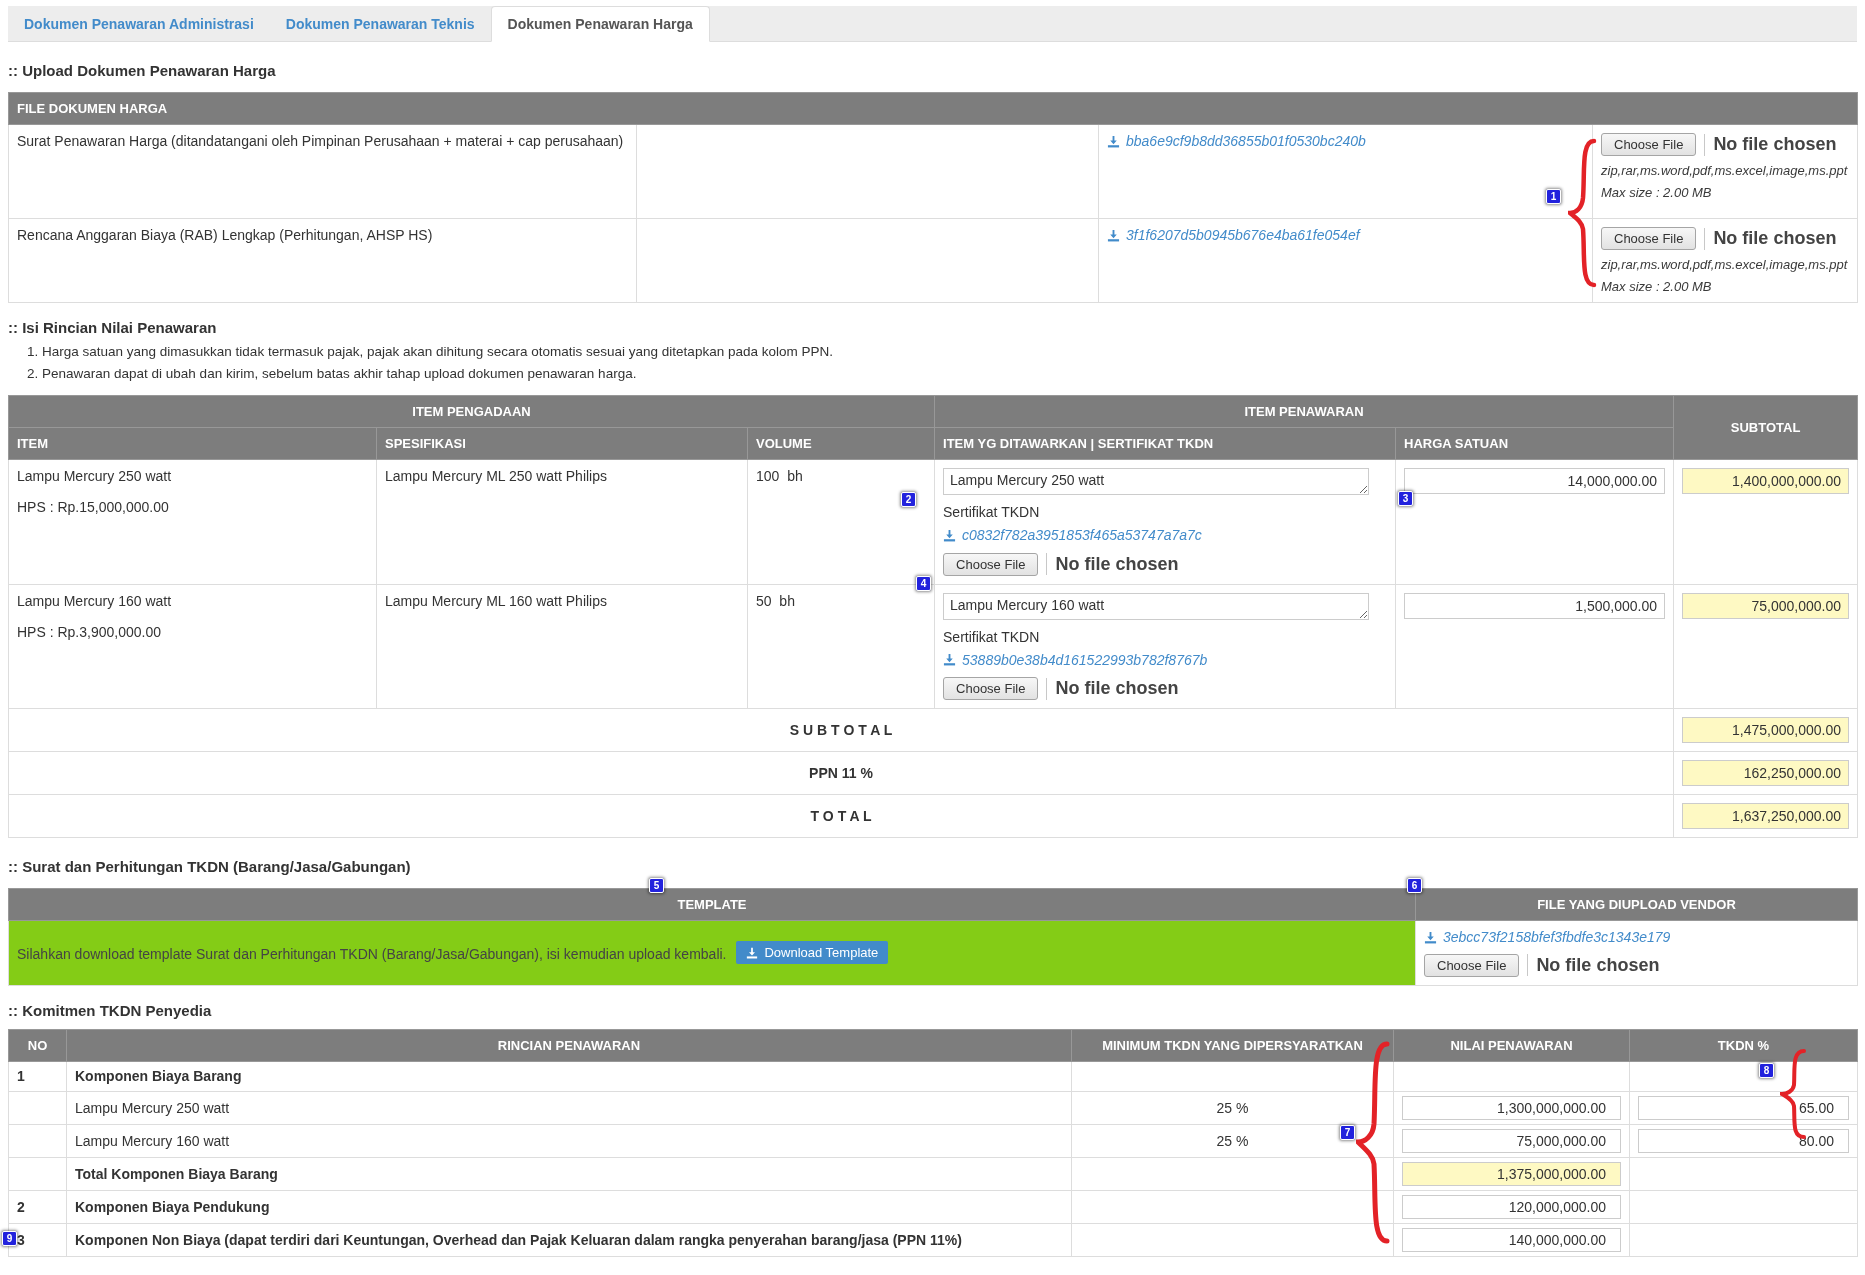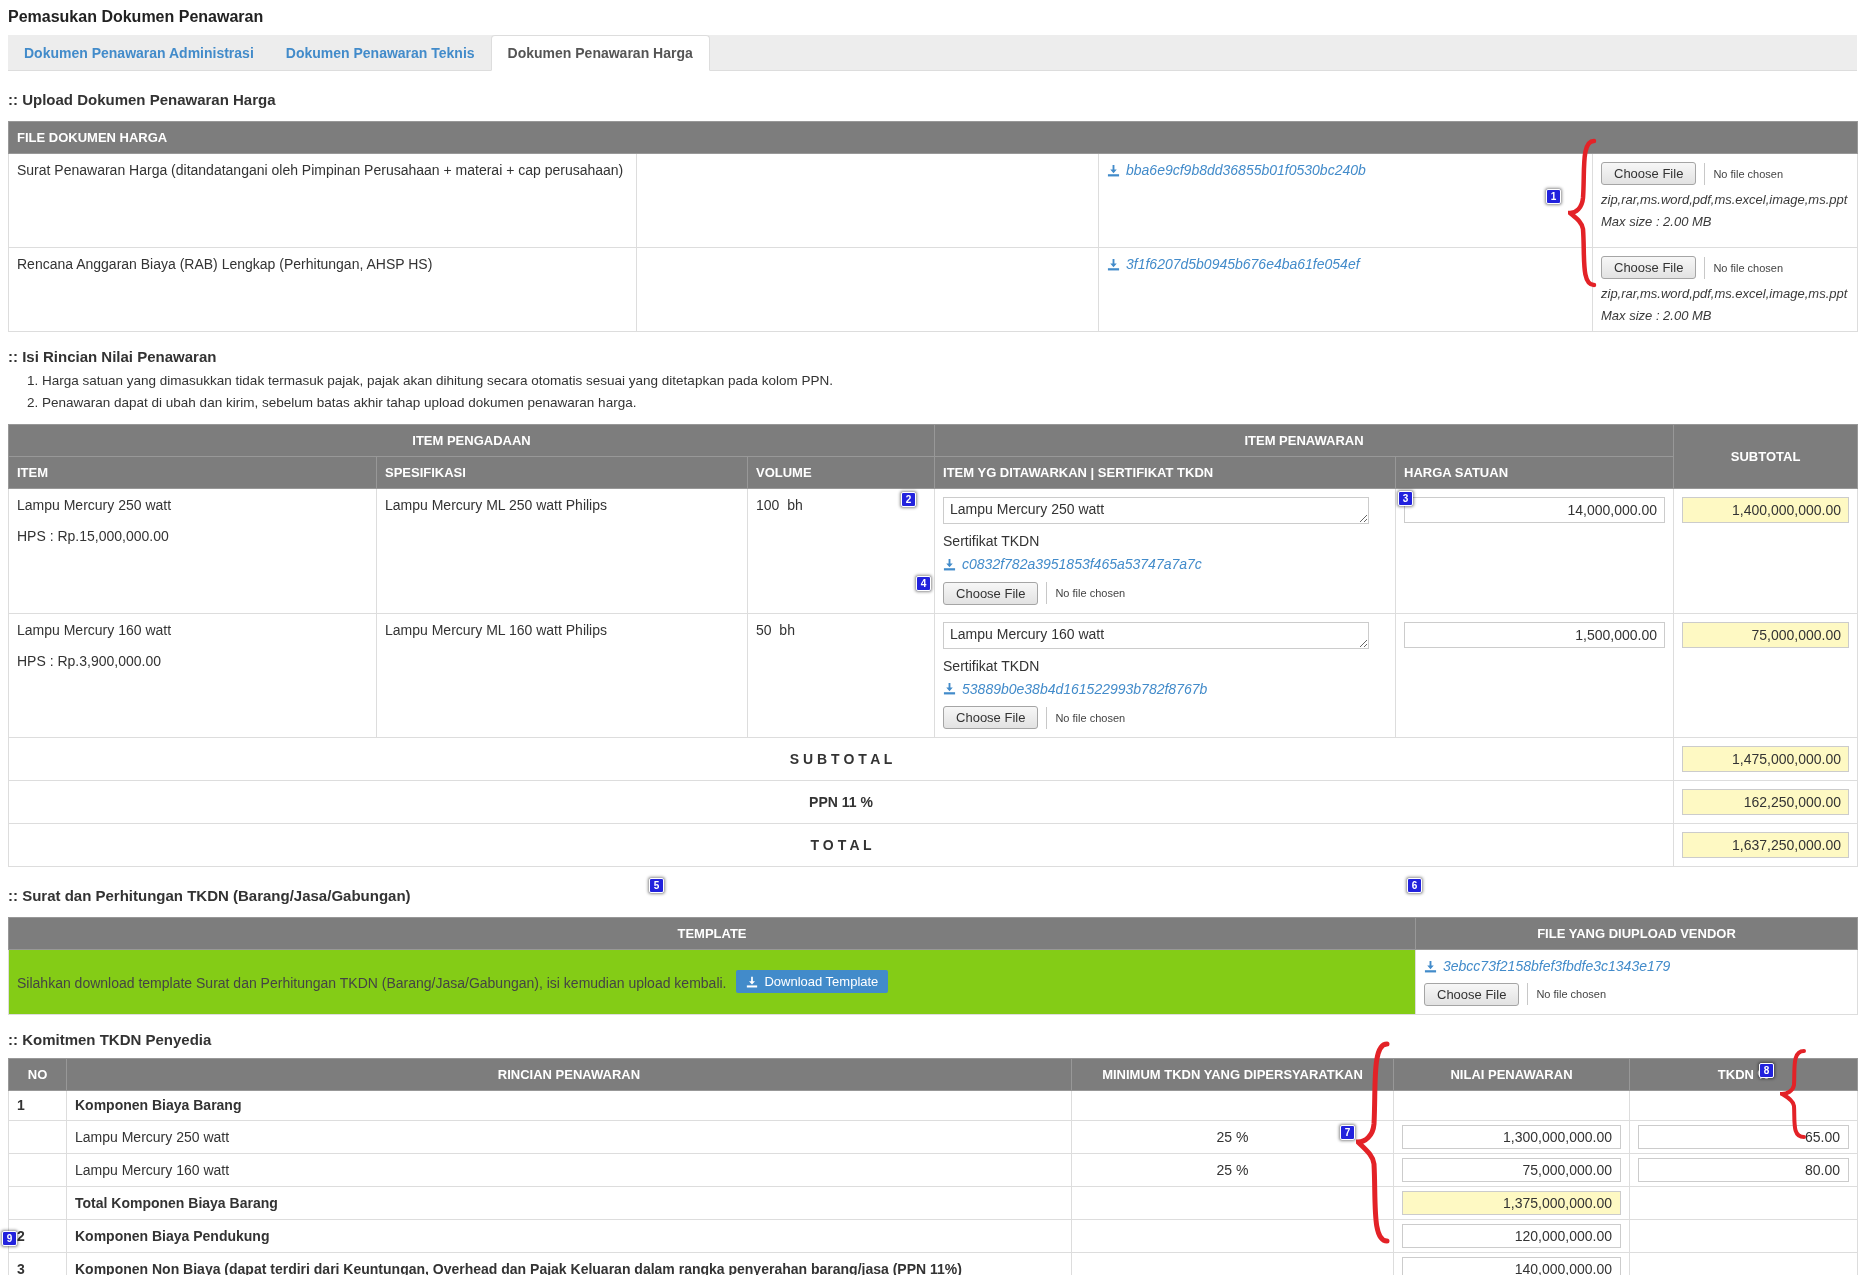--- a/index.html
+++ b/index.html
@@ -25,21 +25,21 @@
   .tbl td { border:1px solid #ddd; padding:8px; vertical-align:top; color:#333; }
   .th-left { text-align:left; }
   .th-center { text-align:center; vertical-align:middle; }
 
   .filelink { color:#428bca; font-style:italic; text-decoration:none; display:inline-flex; align-items:center; gap:6px; font-size:14px; }
   .filelink svg { flex:none; }
 
   .filewrap { display:inline-flex; align-items:center; gap:8px; }
   .choose-btn { display:inline-block; padding:3px 12px; font-size:13px; color:#333; background:linear-gradient(#f7f7f7,#e2e2e2); border:1px solid #a5a5a5; border-radius:3px; white-space:nowrap; cursor:pointer; }
   .file-divider { width:1px; height:22px; background:#c8c8c8; }
-  .file-status { font-size:11px; color:#444; }
+  .file-status { font-size:18px; color:#444;font-weight:bold; }
   .hint { font-style:italic; font-size:13px; color:#3a3a3a; margin-top:7px; }
 
   .item-cell .hps { margin-top:15px; }
   .vol { white-space:pre; }
 
   textarea.offer { width:96%; height:27px; border:1px solid #ccc; resize:both; font-family:"Liberation Sans",sans-serif; font-size:14px; padding:3px 6px; color:#333; }
   .sert-label { margin:6px 0 7px 0; }
   .offer-cell .filewrap { margin-top:8px; }
 
   .inp, .ro { width:100%; border:1px solid #ccc; padding:4px 7px; font-family:"Liberation Sans",sans-serif; font-size:14px; color:#333; }
@@ -49,34 +49,33 @@
 
   .sumrow td { vertical-align:middle; }
   .sumlabel { text-align:center; font-weight:bold; }
 
   td.green { background:#84cc16; vertical-align:middle; }
   .instr { font-size:14px; color:#444; }
   .dl-btn { display:inline-flex; align-items:center; gap:6px; background:#428bca; color:#fff; font-size:13px; padding:4px 10px; border-radius:2px; margin-left:6px; cursor:pointer; }
   .vendor-cell .filewrap { margin-top:7px; }
 
   table.ktbl td { padding:4px 8px; vertical-align:middle; height:30px; }
-  .ktbl .inp, .ktbl .ro { padding:3px 8px;text-align:right; }
+  .ktbl .inp, .ktbl .ro { padding:3px 14px;text-align:right; }
   .bold { font-weight:bold; }
   .min-cell { text-align:center; }
 
   .badge { position:absolute; width:15px; height:15px; background:#2222dd; border:1px solid #fff; border-radius:2px; box-shadow:0 0 3px 1px rgba(0,0,0,0.45); color:#fff; font-size:10px; font-weight:bold; line-height:13px; text-align:center; z-index:10; }
   .brace { position:absolute; z-index:9; }
 </style>
 </head>
 <body>
 
 <div class="page">
 <div class="content">
 
-  <div class="page-title">Pemasukan Dokumen Penawaran</div>
 
   <div class="tabs">
     <a class="tab">Dokumen Penawaran Administrasi</a>
     <a class="tab">Dokumen Penawaran Teknis</a>
     <a class="tab active">Dokumen Penawaran Harga</a>
   </div>
 
   <div class="sec-heading">:: Upload Dokumen Penawaran Harga</div>
 
   <table class="tbl">

